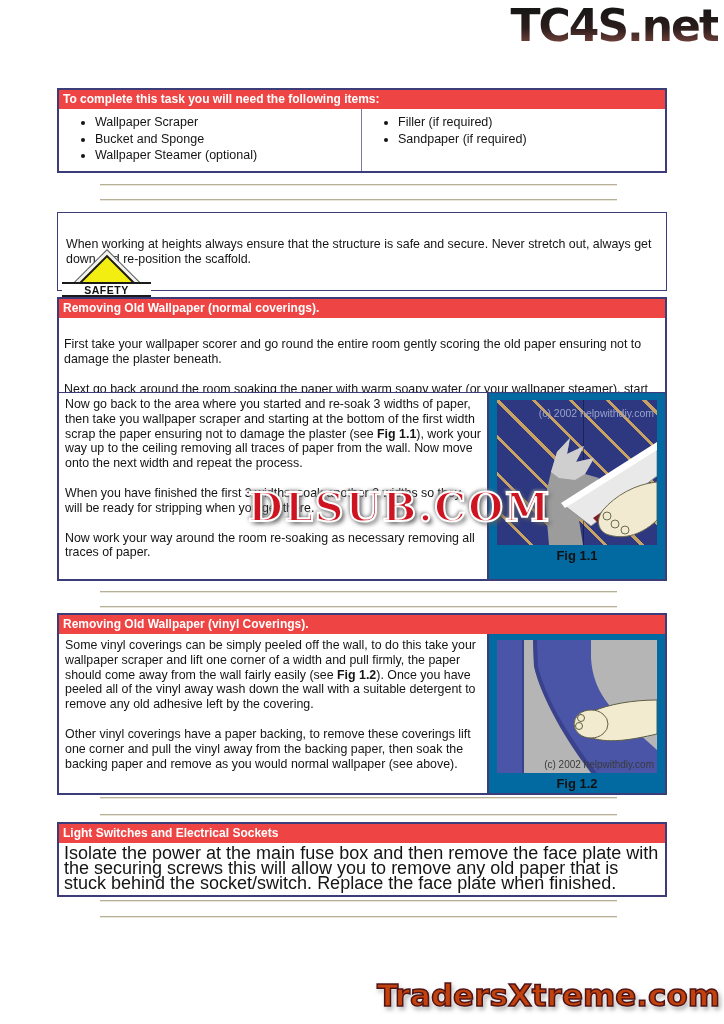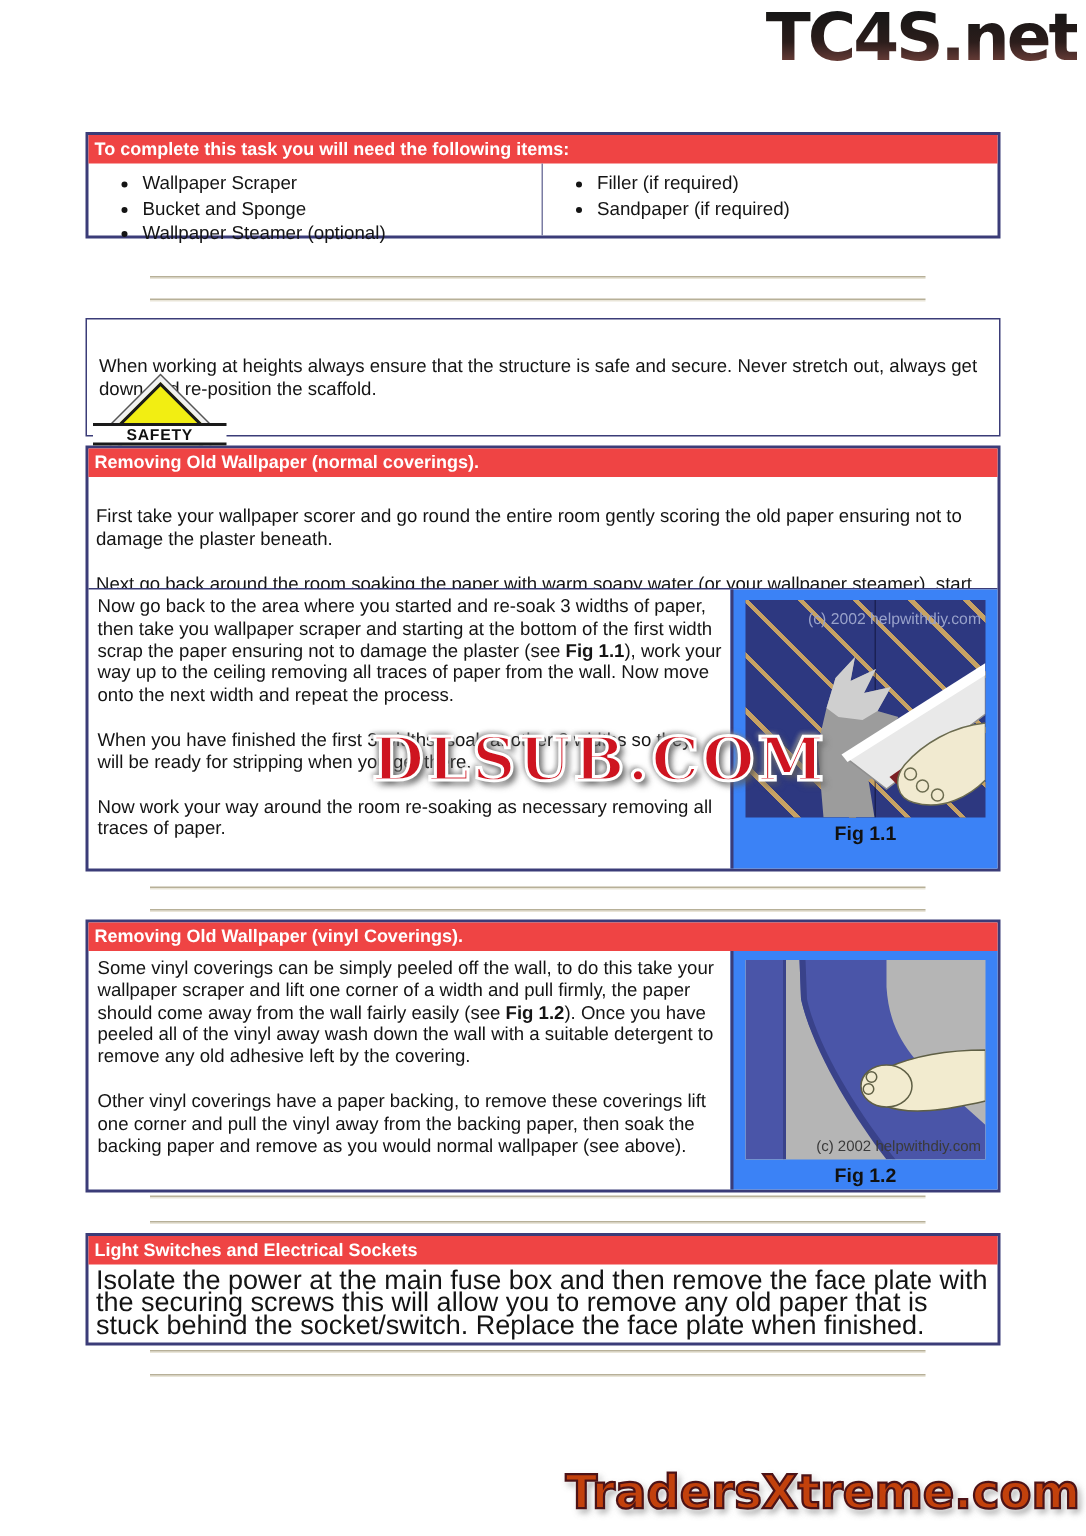--- a/index.html
+++ b/index.html
@@ -34,21 +34,21 @@
 
   
   .box { position:absolute; left:57px; width:610px; border:2px solid #3b3c78; background:#fff; }
   .bar { background:#ef4444; color:#ffffff; font-weight:bold; font-size:12px; padding:2px 4px 3px 4px; }
   .bodytext { font-size:12.4px; line-height:14.8px; color:#141414; }
   .bodytext p { margin:0 0 15px 0; }
   .bodytext p:last-child { margin-bottom:0; }
 
   
   .items { top:88px; }
-  .items-body { display:flex; height:48px; }
+  .items-body { display:flex; height:62px; }
   .items-col { width:50%; padding:5px 4px 0 12px; }
   .items-col.first { border-right:1px solid #7b7ca3; }
   .items-col ul { margin:0 0 0 24px; font-size:12.5px; line-height:16.5px; color:#141414; }
 
   
   .hline { position:absolute; left:100px; width:517px; height:1px; background:#b7b098; box-shadow:0 1px 0 #e9e5d8; }
 
   
   .safety { top:212px; height:79px; border-width:1px; display:flex;flex-direction:column; }
   .safety-text { flex:1; padding:6px 8px; display:flex; align-items:center; font-size:12.4px; line-height:15px; color:#141414; }
@@ -60,21 +60,21 @@
     background:#ffffff; border-top:2px solid #1a1a1a; border-bottom:2px solid #1a1a1a;
     display:flex; align-items:center; justify-content:center;
     font-size:10.5px; font-weight:bold; letter-spacing:.5px; color:#111; }
 
   
   .sec1 { top:297px; }
   .sec1-row1 { padding:19px 5px; height:74px; overflow:hidden; }
   .sec-row2 { display:flex; border-top:1px solid #3b3c78; }
   .sec1 .sec-row2 { height:187px; }
   .sec-left { flex:1; padding:4px 6px; overflow:hidden; }
-  .fig-cell { width:178px; background:#3b82f6; border-left:2px solid #3b3c78; display:flex; flex-direction:column; align-items:center; }
+  .fig-cell { width:178px; background:#0369a1; border-left:2px solid #3b3c78; display:flex; flex-direction:column; align-items:center; }
   .fig-caption { font-weight:bold; font-size:13px; color:#111; margin-top:3px; }
 
   .sec2 { top:613px; }
   .sec2-body { display:flex; height:159px; }
   .sec2 .sec-left { border:0; }
   .sec2 .fig-cell { border-left:2px solid #3b3c78; }
 
   .sec3 { top:822px; }
   .sec3-body { padding:3px 5px; height:52px; font-size:18px; line-height:15px; color:#141414; }
 

